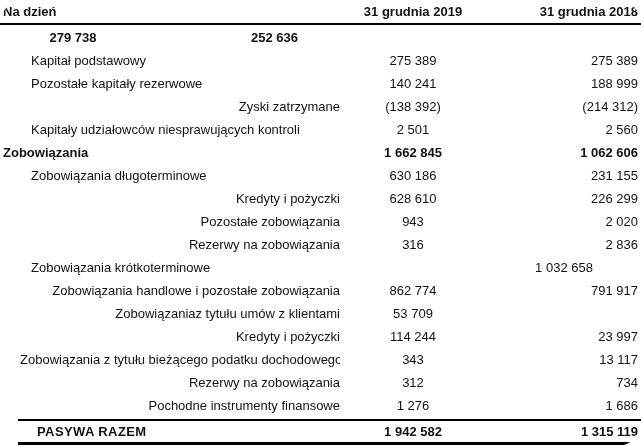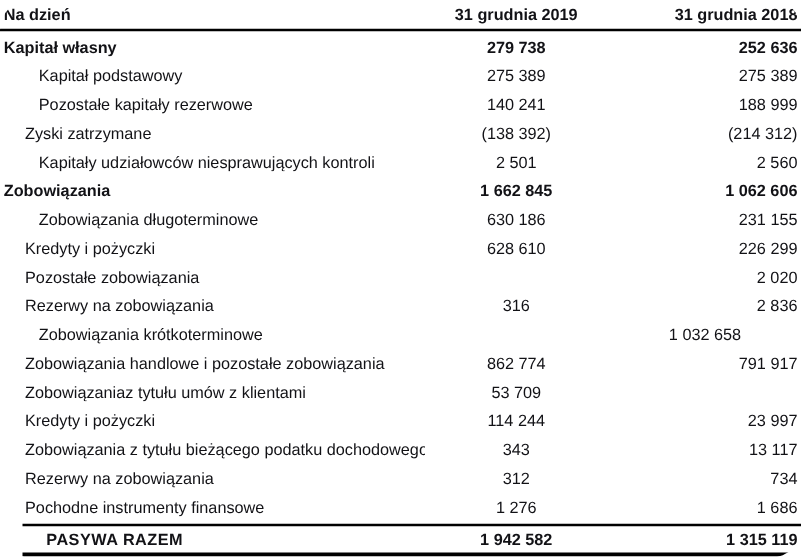--- a/index.html
+++ b/index.html
@@ -50,21 +50,21 @@
     height: 23px;
     box-sizing: border-box;
   }
   .row .lbl {
     flex: 1;
     white-space: nowrap;
     overflow: hidden;
   }
   .row.level-0 .lbl { padding-left: 3px; }
   .row.level-1 .lbl { padding-left: 31px; }
-  .row.level-2 .lbl { padding-left: 20px; }
+  .row.level-2 .lbl { padding-left: 20px; text-align: right; }
   .row.bold { font-weight: bold; }
   .footer-row {
     margin-left: 18px;
     margin-top: 2px;
     border-top: 2.5px solid var(--line, #000000);
     border-bottom: 3px solid var(--line, #000000);
     display: flex;
     align-items: center;
     height: 26px;
     box-sizing: border-box;
@@ -84,21 +84,20 @@
 <div class="sheet">
 
   <div class="hdr-row">
     <div class="lbl">Na dzień</div>
     <div class="col-2019">31 grudnia 2019</div>
     <div class="col-2018">31 grudnia 2018</div>
   </div>
 
   <div class="rows">
       <div class="row level-0 bold">
-      <div class="lbl">Kapitał własny</div>
       <div class="col-2019">279 738</div>
       <div class="col-2018">252 636</div>
     </div>
       <div class="row level-1">
       <div class="lbl">Kapitał podstawowy</div>
       <div class="col-2019">275 389</div>
       <div class="col-2018">275 389</div>
     </div>
       <div class="row level-1">
       <div class="lbl">Pozostałe kapitały rezerwowe</div>
@@ -125,20 +124,21 @@
       <div class="col-2019">630 186</div>
       <div class="col-2018">231 155</div>
     </div>
       <div class="row level-2">
       <div class="lbl">Kredyty i pożyczki</div>
       <div class="col-2019">628 610</div>
       <div class="col-2018">226 299</div>
     </div>
       <div class="row level-2">
       <div class="lbl">Pozostałe zobowiązania</div>
+      <div class="col-2019">943</div>
       <div class="col-2018">2 020</div>
     </div>
       <div class="row level-2">
       <div class="lbl">Rezerwy na zobowiązania</div>
       <div class="col-2019">316</div>
       <div class="col-2018">2 836</div>
     </div>
       <div class="row level-1">
       <div class="lbl">Zobowiązania krótkoterminowe</div>
       <div class="col-2019">1 032 658</div>

